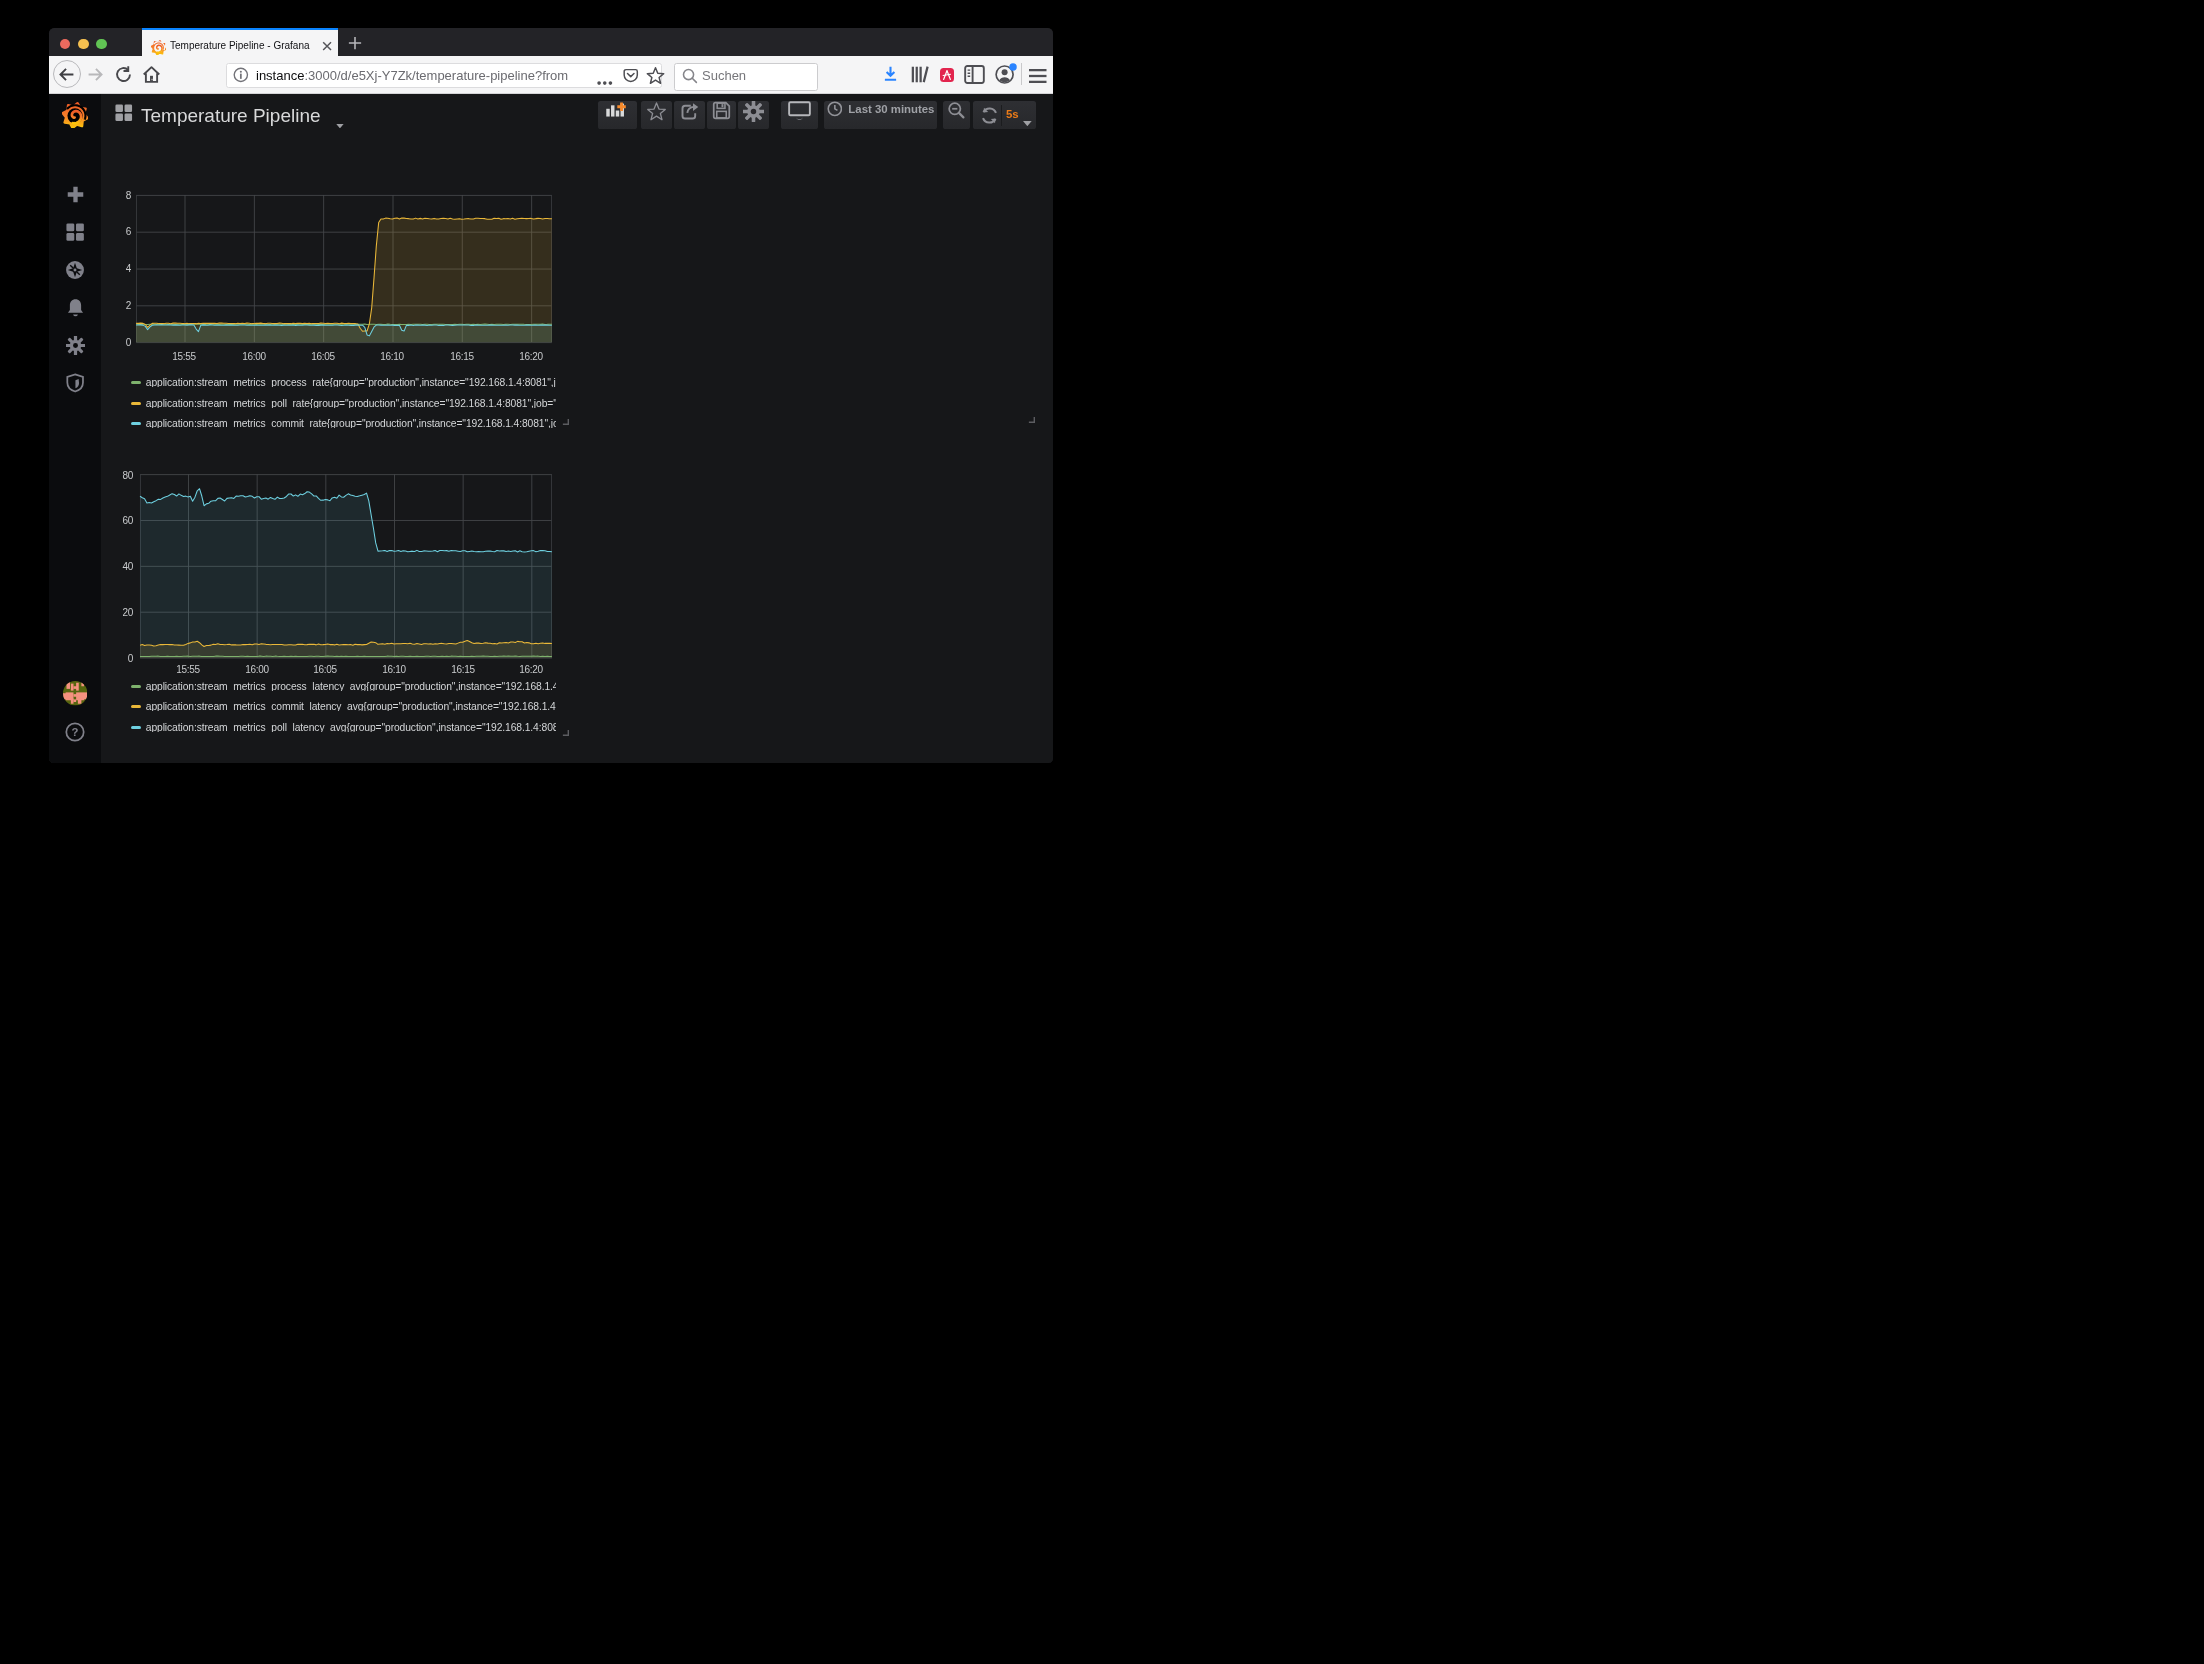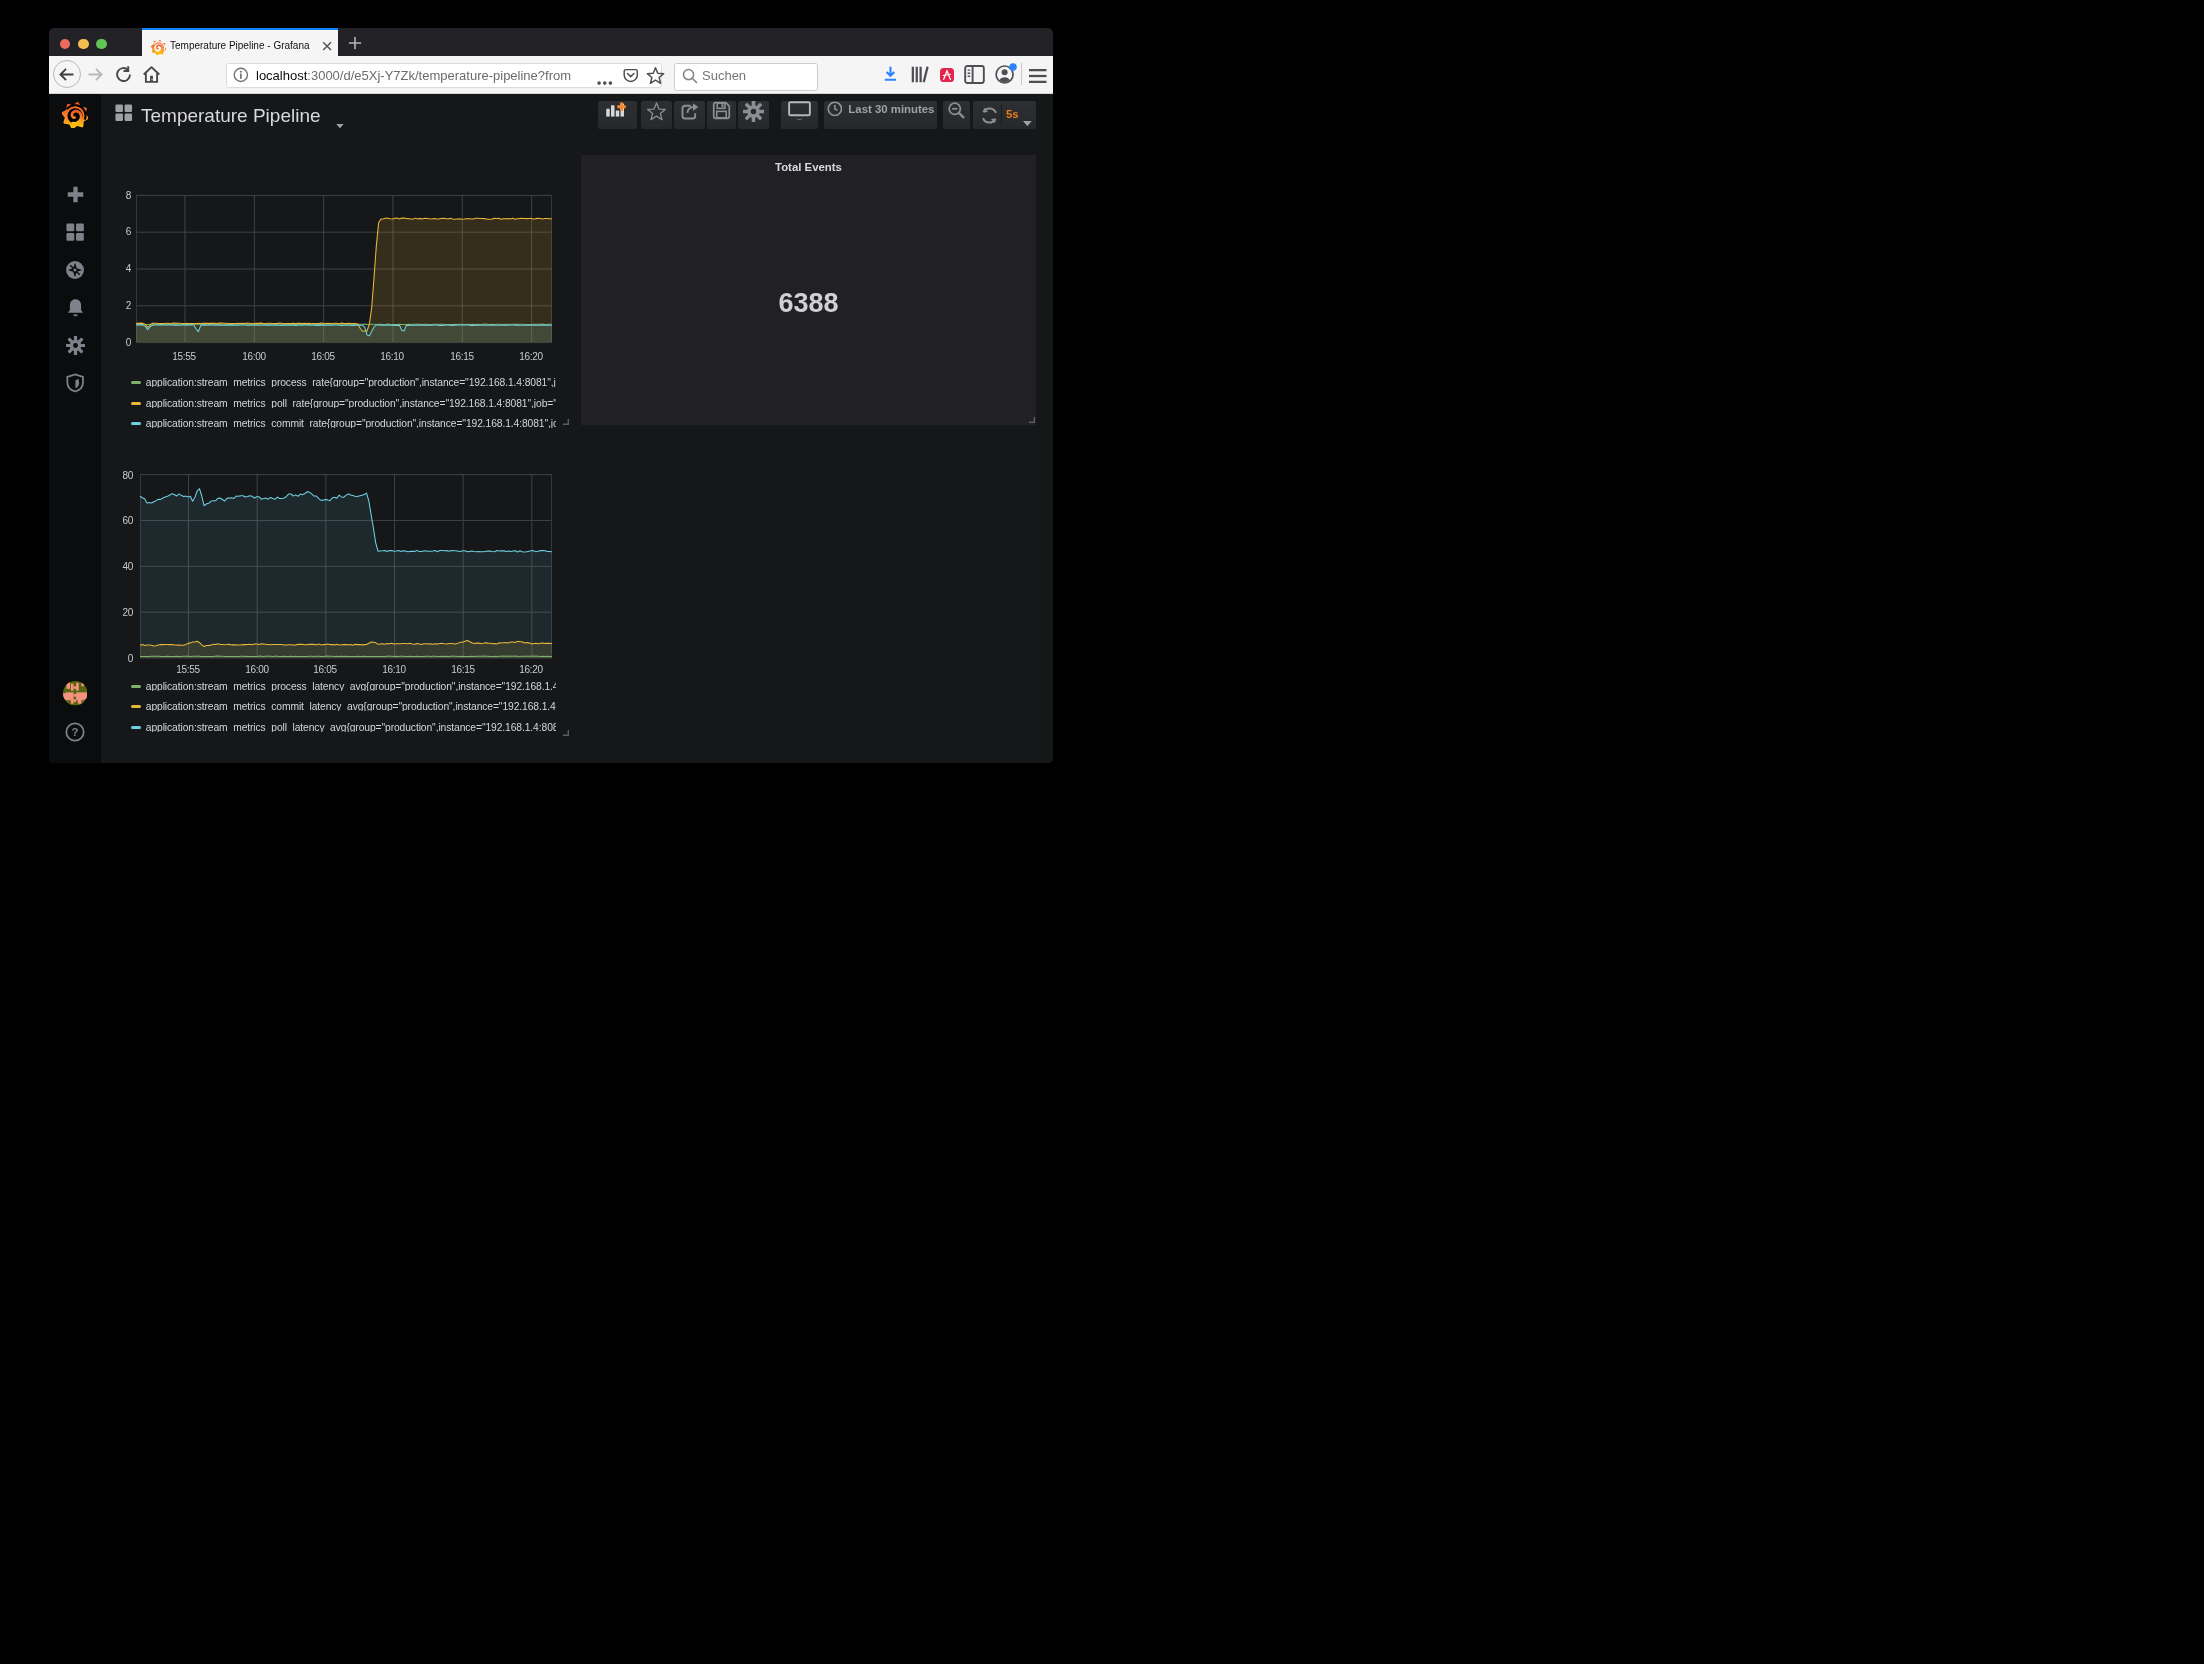--- a/index.html
+++ b/index.html
@@ -68,21 +68,21 @@
             <path d="M4.5 9.5 V19.5 H17.5 V9.5" fill="none" stroke="#48484c" stroke-width="2.2"></path>
             <rect x="9.3" y="12.5" width="3.4" height="7" fill="#48484c"></rect>
             <rect x="11.1" y="16" width="1" height="1.6" fill="#f5f5f6"></rect>
           </svg></div>
     <div class="urlbar">
       <div style="position:absolute;left:6.1px;top:3.9px"><svg width="15.7" height="15.7" viewBox="0 0 18 18" style="">
               <circle cx="9" cy="9" r="7.6" fill="none" stroke="#737379" stroke-width="1.6"></circle>
               <circle cx="9" cy="5.4" r="1.2" fill="#737379"></circle>
               <rect x="8" y="7.6" width="2" height="6" fill="#737379"></rect>
             </svg></div>
-      <div style="position:absolute;left:29px;top:4.8px;font-size:13px;white-space:nowrap;width:341px;overflow:hidden"><span style="color:#0c0c0d">localhost</span><span style="color:#6b6b70">:3000/d/e5Xj-Y7Zk/temperature-pipeline?from</span></div>
+      <div style="position:absolute;left:29px;top:4.8px;font-size:13px;white-space:nowrap;width:341px;overflow:hidden"><span style="color:#0c0c0d">instance</span><span style="color:#6b6b70">:3000/d/e5Xj-Y7Zk/temperature-pipeline?from</span></div>
       <div style="position:absolute;left:369px;top:9.6px"><svg width="17.5" height="6.1" viewBox="0 0 20 7" style="">
               <circle cx="3.5" cy="3.5" r="2.1" fill="#4e4e53"></circle>
               <circle cx="10" cy="3.5" r="2.1" fill="#4e4e53"></circle>
               <circle cx="16.5" cy="3.5" r="2.1" fill="#4e4e53"></circle>
             </svg></div>
       <div style="position:absolute;left:395px;top:3.5px"><svg width="17.5" height="17.5" viewBox="0 0 20 20" style="">
               <path d="M2.5 5 a2 2 0 0 1 2-2 h11 a2 2 0 0 1 2 2 v4 a7.5 7.5 0 0 1-15 0 z" fill="none" stroke="#4e4e53" stroke-width="1.7"></path>
               <path d="M6.3 7.5 L10 11 L13.7 7.5" fill="none" stroke="#4e4e53" stroke-width="1.7" stroke-linecap="round" stroke-linejoin="round"></path>
             </svg></div>
       <div style="position:absolute;left:419px;top:2.6px"><svg width="19" height="19" viewBox="0 0 22 22" style="">
@@ -307,24 +307,20 @@
         <path d="M18.5 8 A8 8 0 0 0 4 7" fill="none" stroke="#8d8e94" stroke-width="2.4"></path>
         <path d="M4.6 2 L4 7.6 L9.5 7 Z" fill="#8d8e94"></path>
         <path d="M3.5 14 A8 8 0 0 0 18 15" fill="none" stroke="#8d8e94" stroke-width="2.4"></path>
         <path d="M17.4 20 L18 14.4 L12.5 15 Z" fill="#8d8e94"></path>
       </svg></div>
 <div style="position:absolute;left:1006px;top:108px;font-size:11.4px;font-weight:bold;color:#eb7b18">5s</div>
 <div style="position:absolute;left:1023px;top:113px"><svg width="8.7" height="5.2" viewBox="0 0 10 6" style="">
         <path d="M0 0 H10 L5 6 Z" fill="#9fa0a4"></path>
       </svg></div>
 
-<div class="panel" style="left:581px;top:155px;width:455px;height:270px">
-      <div class="ptitle">Total Events</div>
-  <div style="position:absolute;left:0;top:133px;width:100%;text-align:center;font-size:27px;font-weight:bold;color:#cfd1d4">6388</div>
-</div>
 <svg width="456" height="273" viewBox="132.5 177 522 312" style="position:absolute;left:116px;top:155px">
       <g fill="none" stroke="#45474a" stroke-width="1">
         <path d="M155.5 391.5H631.5"></path>
         <path d="M155.5 349.4H631.5"></path>
         <path d="M155.5 307.3H631.5"></path>
         <path d="M155.5 265.1H631.5"></path>
         <path d="M155.5 223.0H631.5"></path>
         <path d="M211.5 222.5V391.0"></path>
         <path d="M290.9 222.5V391.0"></path>
         <path d="M370.2 222.5V391.0"></path>

